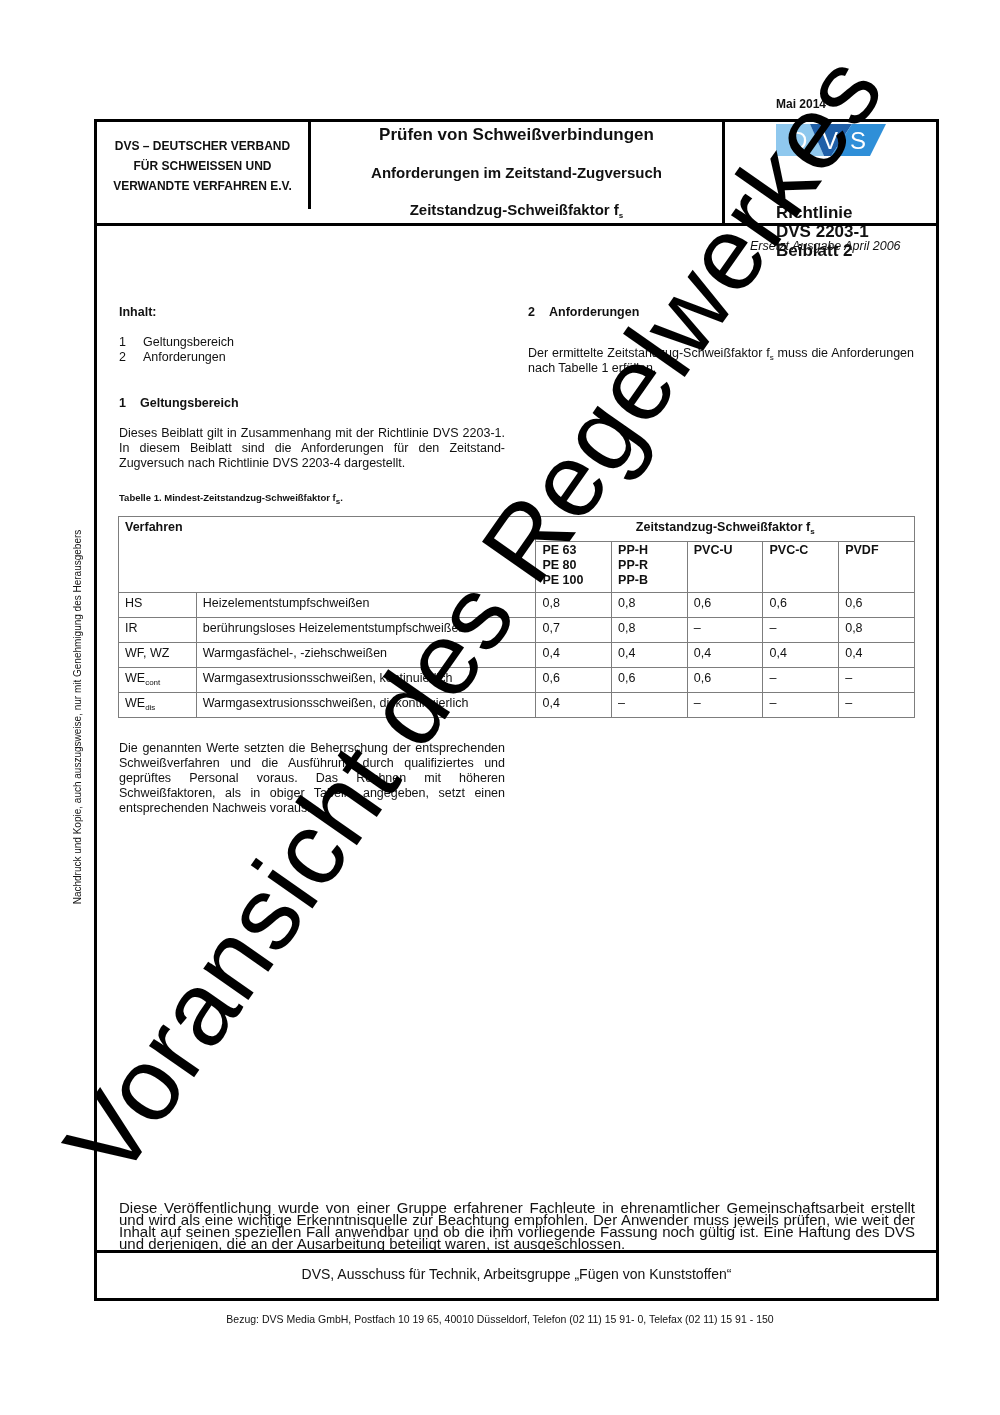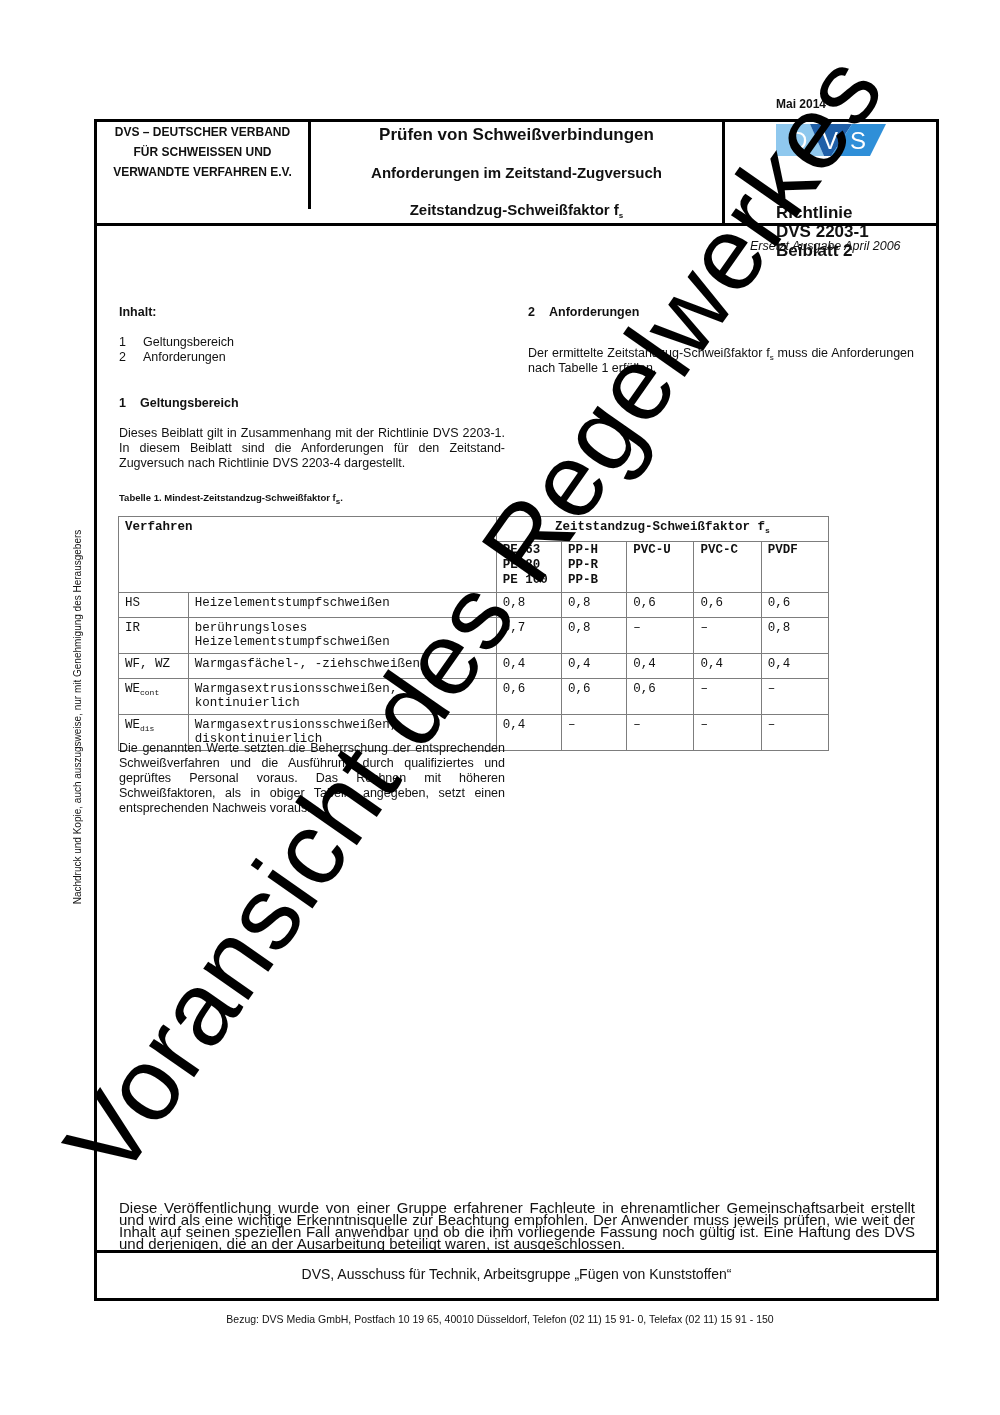--- a/index.html
+++ b/index.html
@@ -1,38 +1,38 @@
 <!DOCTYPE html>
 <html><head>
 <meta charset="utf-8">
 <style>
   html, body { margin:0; padding:0; background:#ffffff; }
   body { width:1000px; height:1415px; position:relative; overflow:hidden; font-family:"Liberation Sans", sans-serif; color:#111; }
   .abs { position:absolute; }
   #date { left:776px; top:97px; font-size:12px; font-weight:bold; }
   #frame { left:94px; top:119px; width:839px; height:1176px; border:3px solid #000; }
-  #hdr-left { left:97px; top:122px; width:211px; height:87px; border-right:3px solid #000; display:flex; justify-content:center; text-align:center; font-size:12px; font-weight:bold; line-height:20px; }
+  #hdr-left { left:97px; top:122px; width:211px; height:87px; border-right:3px solid #000; display:flex; align-items:center; justify-content:center; text-align:center; font-size:12px; font-weight:bold; line-height:20px; }
   #hdr-mid { left:311px; top:122px; width:411px; height:101px; border-right:3px solid #000; text-align:center; font-weight:bold; }
   #hdr-mid .l1 { font-size:17px; line-height:20px; margin-top:3px; }
   #hdr-mid .l2 { font-size:15px; line-height:18px;margin-top:19px; }
   #hdr-right { left:725px; top:122px; width:211px; height:101px; }
   #hdr-divider { left:97px; top:223px; width:839px; height:3px; background:#000; }
   #logo { left:776px; top:124px; width:110px; height:32px; }
   #rl-text { left:776px; top:158px; font-size:17px; font-weight:bold; line-height:19px;margin-top:45px; }
   #ersetzt { left:750px; top:239px; font-size:12.5px; font-style:italic; }
   .col-left { left:119px; width:386px; }
   .col-right { left:528px; width:386px; }
   .h { font-size:12.5px; font-weight:bold; }
   .p { font-size:12.5px; line-height:15px; text-align:justify; }
   .toc { font-size:12.5px; line-height:15px; }
   .toc span.n { display:inline-block; width:24px; }
   .sec span.n { display:inline-block; width:21px; }
   sub { font-size:8px; vertical-align:-3px; line-height:0; }
   #tbl-caption { left:119px; top:492px; font-size:9.5px; font-weight:bold; }
-  table#t1 { position:absolute; left:118px; top:516px; width:711px; border-collapse:collapse; font-size:12.5px;font-family:Liberation Mono, monospace; }
+  table#t1 { position:absolute; left:118px; top:516px; width:797px; border-collapse:collapse; font-size:12.5px; }
   #t1 td { border:1px solid #7d7d7d; padding:3px 6px 4px 6px; vertical-align:top; height:17px; }
   #t1 .hd { font-weight:bold; }
   #t1 .sub-hd { line-height:15px; padding-top:1px; }
   #t1 .top-hd { text-align:center; }
   #t1 col.c1 { width:78px; }
   #t1 col.c2 { width:341px; }
   #t1 col.cv { width:76px; }
   #footer-note { left:119px; top:1202px; width:796px; font-size:15px; line-height:12px; text-align:justify; }
   #foot-divider { left:97px; top:1250px; width:839px; height:3px; background:#000; }
   #foot-committee { left:97px; top:1266px; width:839px; text-align:center; font-size:14px; }

